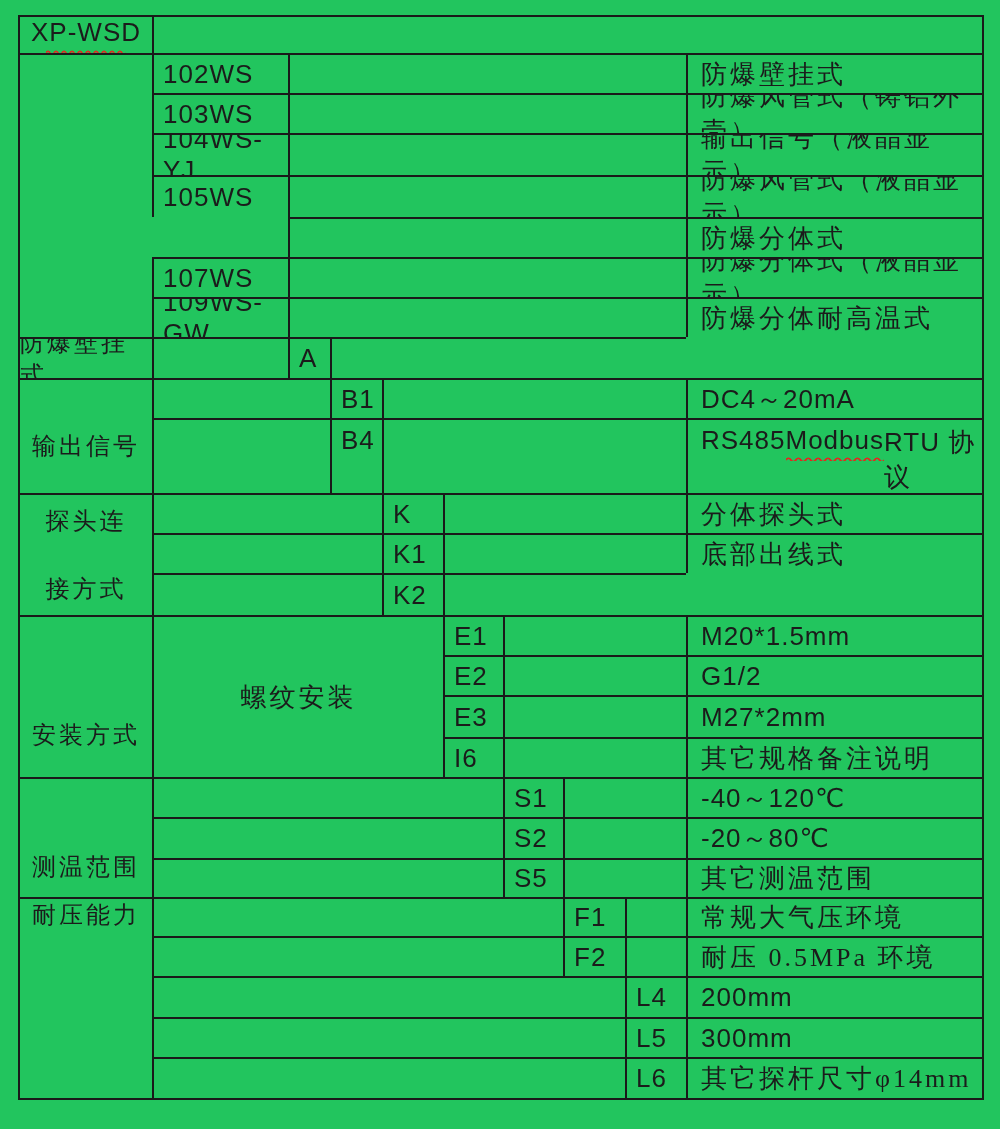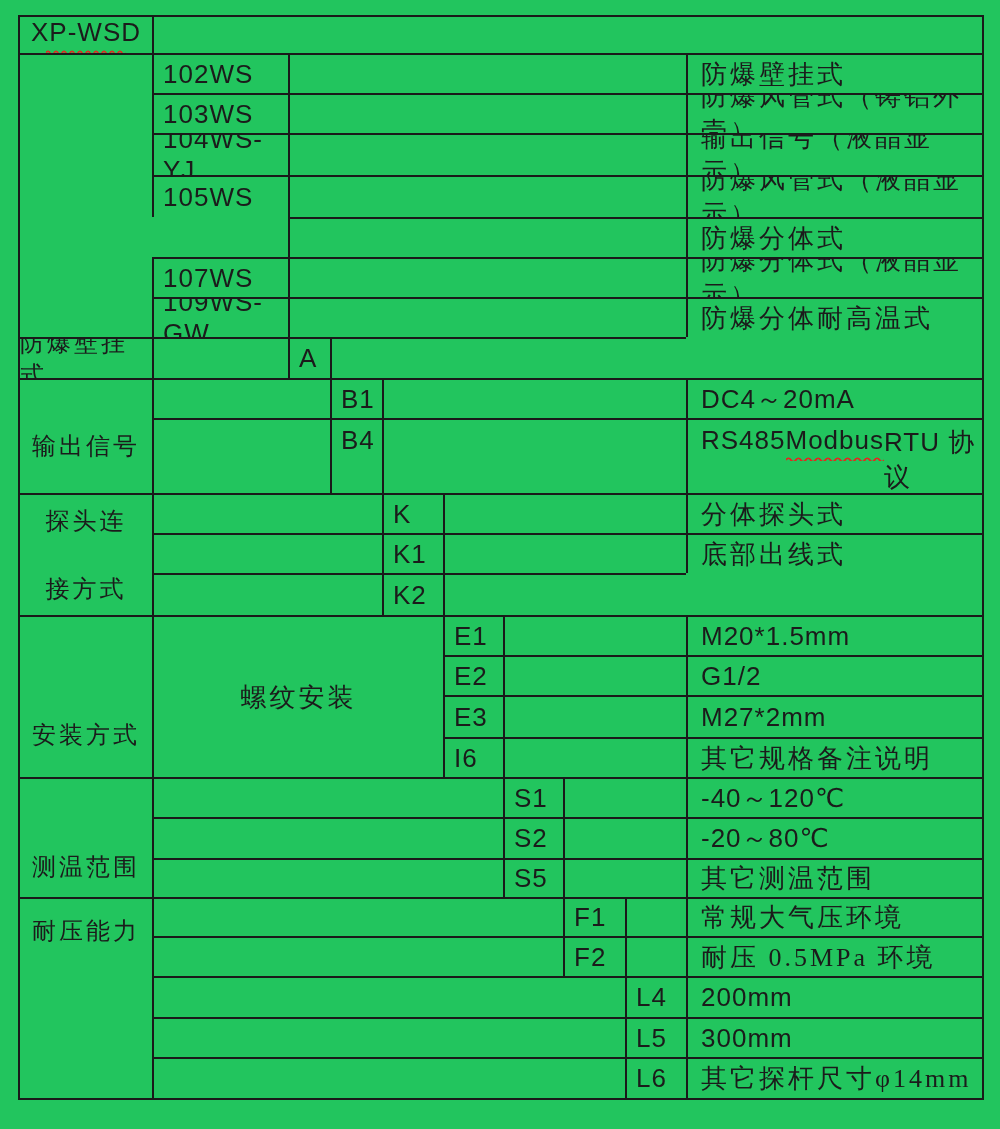--- a/index.html
+++ b/index.html
@@ -23,21 +23,21 @@
   .lat{font-family:"Liberation Sans","DejaVu Sans",sans-serif;font-size:26px;letter-spacing:1px;}
   .cn{font-family:"Liberation Serif","DejaVu Serif",serif;font-size:26px;letter-spacing:3px;}
   .lbl{font-family:"Liberation Serif","DejaVu Serif",serif;font-size:24px;letter-spacing:3px;justify-content:center;}
   .code{padding-left:9px;}
   .desc{padding-left:13px;}
   .ctr{justify-content:center;}
   .vtop{align-items:flex-start;padding-top:5px;}
   .lbl-two{flex-direction:column;justify-content:space-around;align-items:center;padding:4px 0;gap:24px;}
   .lbl-low{align-items:flex-end;padding-bottom:14px;}
   .lbl-lower{align-items:flex-end;padding-bottom:26px;}
-  .lbl-high{align-items:flex-start;padding-top:16px;}
+  .lbl-high{align-items:flex-start;}
   .lbl-mid{padding-top:18px;}
   .sqcol{flex-direction:column;justify-content:center;}
   .sqwrap{display:flex;flex-direction:column;align-items:center;}
   .sqwrap svg{margin-top:1px;}
   .misspell{position:relative;display:inline-block;}
   .misspell svg{position:absolute;left:0;bottom:-5px;width:100%;height:5px;}
   .squig{stroke:#e8251f;stroke-width:1.6;fill:none;}
 </style>
 </head>
 <body>

